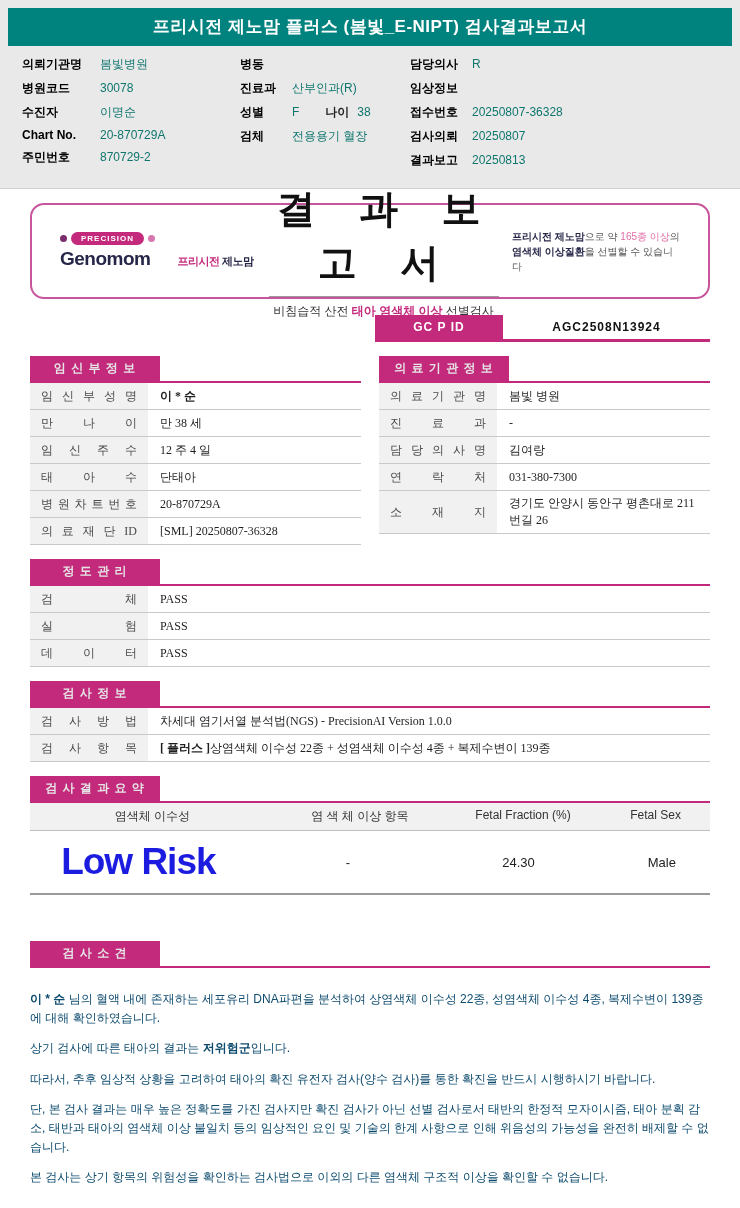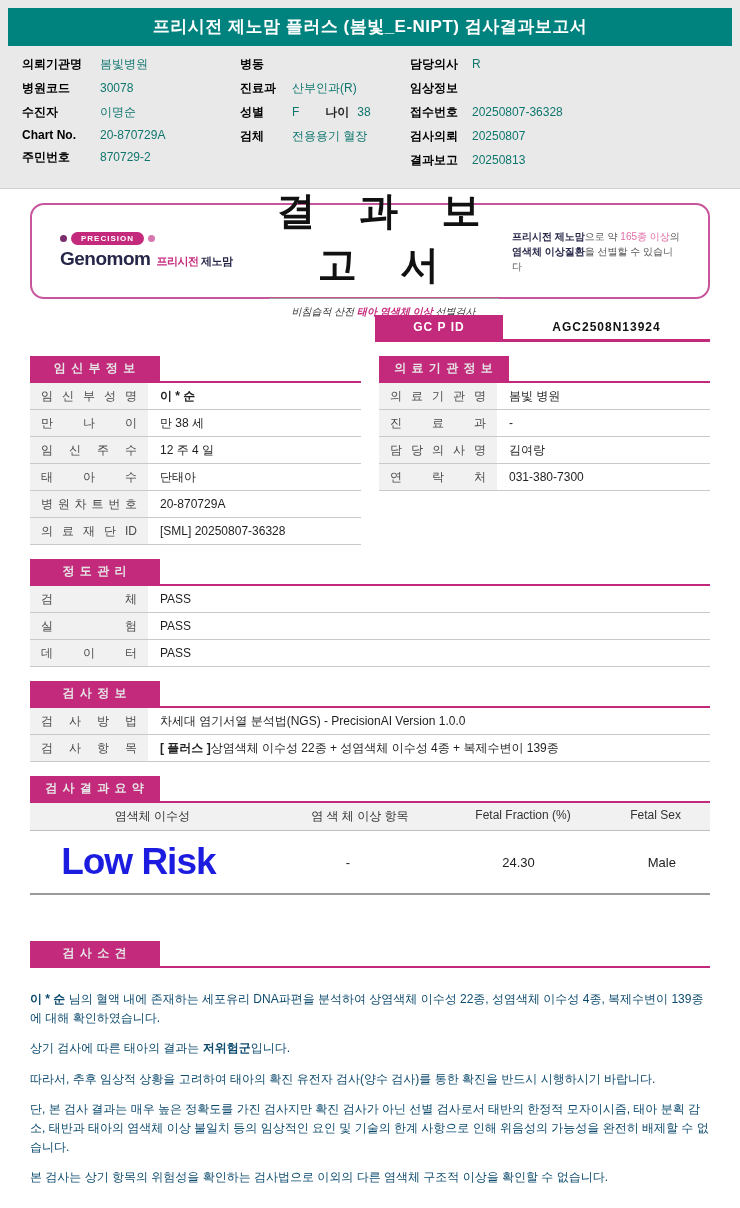--- a/index.html
+++ b/index.html
@@ -38,26 +38,26 @@
   .logo-area { width:195px; }
   .precision-pill-row { display:flex; align-items:center; gap:4px; margin-bottom:3px; }
   .pill-dot { width:7px; height:7px; border-radius:50%; background:#7b2d6e; }
   .pill-dot.right { background:#d678ae; }
   .precision-pill {
     background:#c42a7c; color:#fff; font-size:8px; font-weight:bold;
     letter-spacing:1px; border-radius:8px; padding:2px 10px;
   }
   .brand-line { font-size:19px; font-weight:bold; color:#262649; letter-spacing:-0.5px; }
   .brand-kr { font-size:11px; font-weight:bold; margin-left:6px; }
-  .brand-kr .m { color:#c42a7c; }
+  .brand-kr .m { color:#c42a7c;margin-left:21px; }
   .brand-kr .d { color:#262649; }
   .report-title-area { flex:1; text-align:center; }
   .report-title { font-size:39px; font-weight:bold; color:#111; letter-spacing:10px;font-family:Liberation Mono, monospace; }
   .report-title-divider { width:230px; border-bottom:1px solid #9a9a9a; margin:6px auto 6px; }
-  .report-subtitle { font-size:10px; color:#333;font-style:italic; }
+  .report-subtitle { font-size:12px; color:#333; }
   .report-subtitle .hl { color:#c42a7c; font-weight:bold; }
   .side-note { width:168px; font-size:10px; color:#555; line-height:1.5; }
   .side-note b { color:#262649; }
   .side-note .hl { color:#e26ca5; }
 
   
   .gcpid-row { display:flex; width:335px; margin:16px 0 0 auto; font-size:12px; }
   .gcpid-label {
     background:#c42a7c; color:#fff; width:128px; text-align:center;
     font-weight:bold; padding:5px 8px; letter-spacing:1px;
@@ -69,21 +69,21 @@
 
   
   .sechead { border-bottom:2px solid #c42a7c; display:flex; }
   .tab {
     background:#c42a7c; color:#e5e5e5; width:130px; text-align:center;
     font-size:12px; font-weight:bold; padding:4px 0; letter-spacing:1px;
   }
   
   .two-col { display:flex; gap:18px; margin-top:14px; }
   .tcol { flex:1; }
-  .trow { display:flex; border-bottom:1px solid #c9c9c9; min-height:27px; font-size:12px; }
+  .trow { display:flex; border-bottom:1px solid #c9c9c9; min-height:27px; font-size:12px;font-family:Liberation Serif, serif; }
   .tlabel {
     width:118px; background:#f1f1f1; color:#4a4a4a; padding:0 11px;
     display:flex; align-items:center;
   }
   .tlabel > span { width:100%; text-align:justify; text-align-last:justify; }
   .tval { flex:1; padding:4px 12px; display:flex; align-items:center; color:#1e1e1e; }
   .tval.bold { font-weight:bold; }
 
   .section { margin-top:14px; }
 
@@ -262,20 +262,26 @@
             <span>담 당 의 사 명</span>
           </div>
           <div class="tval">김여랑</div>
         </div>
       <div class="trow">
           <div class="tlabel">
             <span>연 락 처</span>
           </div>
           <div class="tval">031-380-7300</div>
         </div>
+      <div class="trow" style="min-height:42px;">
+          <div class="tlabel">
+            <span>소 재 지</span>
+          </div>
+          <div class="tval">경기도 안양시 동안구 평촌대로 211번길 26</div>
+        </div>
     </div>
   </div>
 
   <div class="two-col">
     <div class="tcol">
       <div class="sechead">
           <div class="tab">정 도 관 리</div>
         </div>
       <div class="trow">
           <div class="tlabel">

